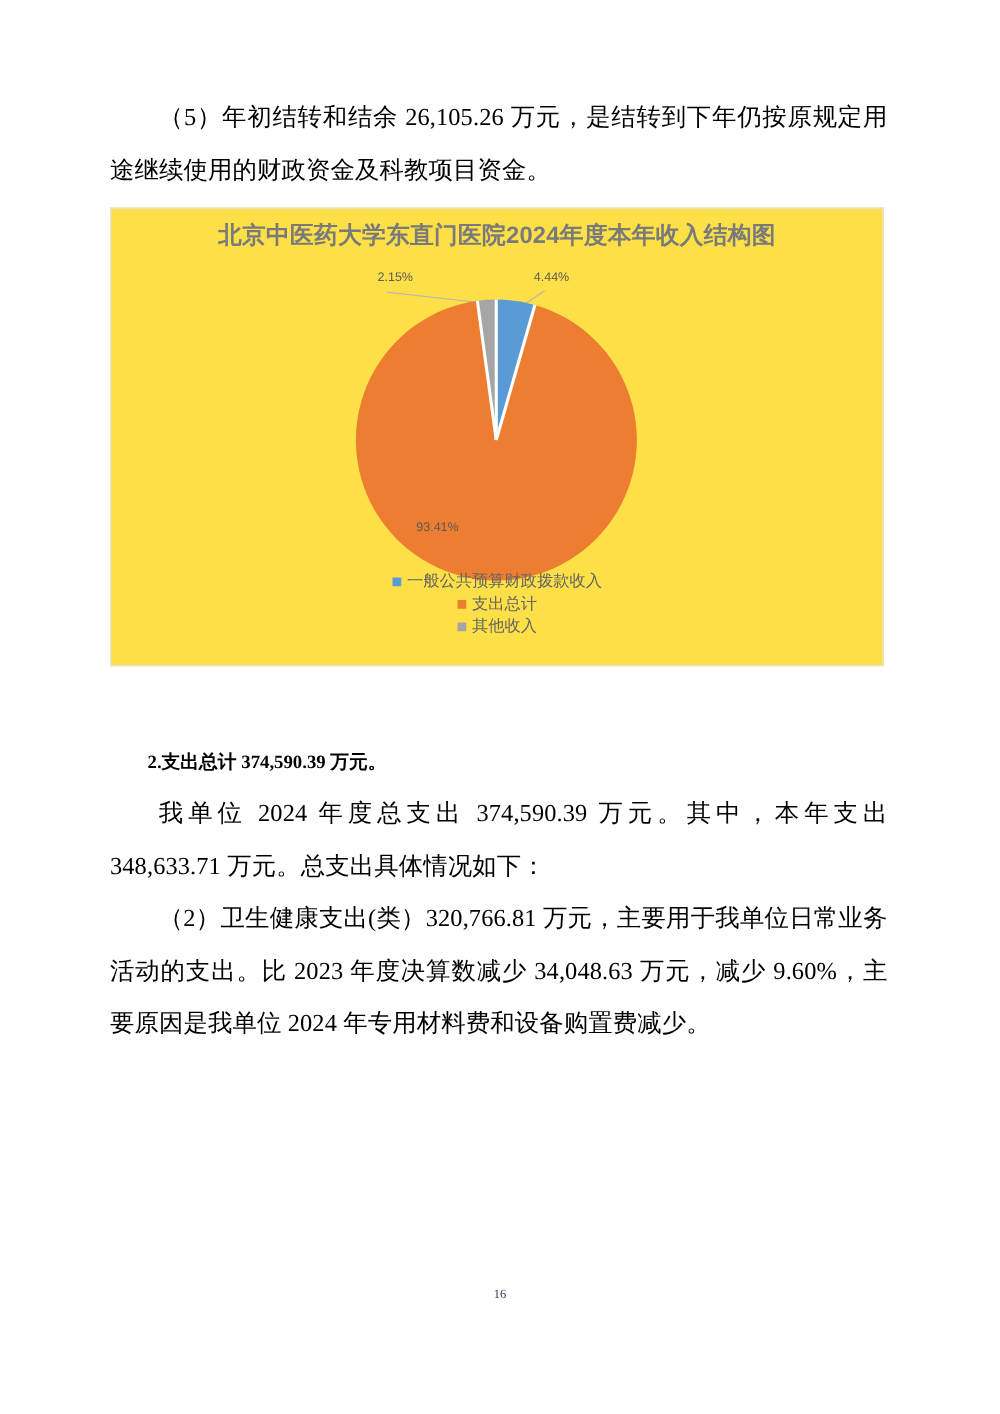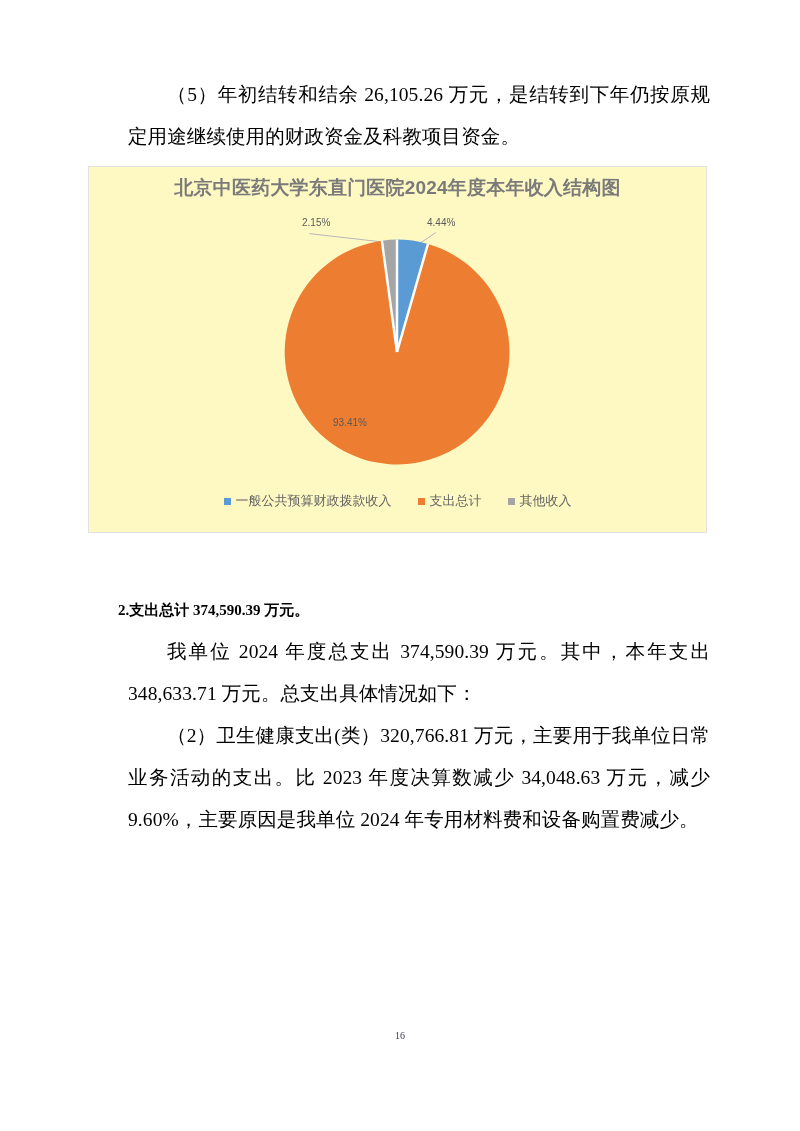--- a/index.html
+++ b/index.html
@@ -34,39 +34,39 @@
 
   p.para {
     margin: 0 0 0 0;
     font-size: 19.5px;
     line-height: 42px;
     text-align: justify;
     text-justify: inter-ideograph;
     letter-spacing: 0.1px;
     font-family: "Liberation Serif", "DejaVu Serif", serif;
   }
-  p.indent { text-indent: 2em; margin-left: 40px; }
+  p.indent { text-indent: 2em; }
 
   p.heading {
     margin: 0;
     font-size: 15px;
     line-height: 42px;
     font-weight: bold;
     text-indent: 2em;
     font-family: "Liberation Serif", "DejaVu Serif", serif;
   }
 
   
   .chart-box {
     position: absolute;
     left: 88px;
     top: 166px;
     width: 619px;
     height: 367px;
-    background: #fef9c3;
+    background: #fde047;
     border: 1px solid #e2e2e2;
     box-sizing: border-box;
   }
   .chart-title {
     position: absolute;
     left: 0;
     top: 8px;
     width: 100%;
     text-align: center;
     font-family: "Liberation Sans", "DejaVu Sans", sans-serif;
@@ -96,21 +96,21 @@
 
   
   .legend {
     position: absolute;
     left: 0;
     bottom: 22px;
     width: 100%;
     display: flex;
     justify-content: center;
     align-items: center;
-    gap: 26px;
+    flex-direction: column;
   }
   .legend-item {
     display: flex;
     align-items: center;
     gap: 5px;
     font-family: "Liberation Sans", "DejaVu Sans", sans-serif;
     font-size: 13px;
     color: #636363;
     white-space: nowrap;
   }

